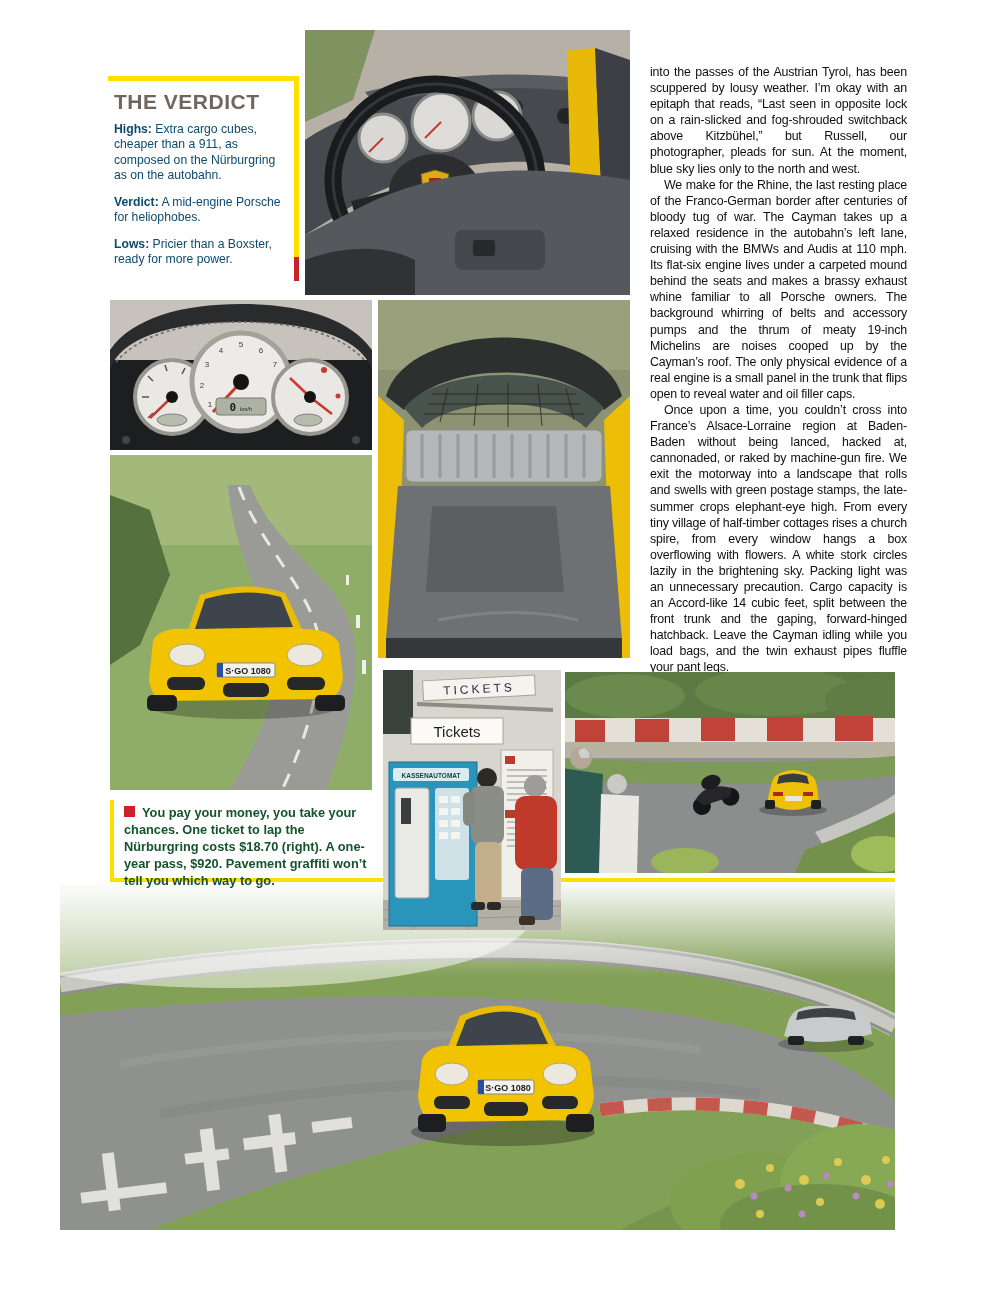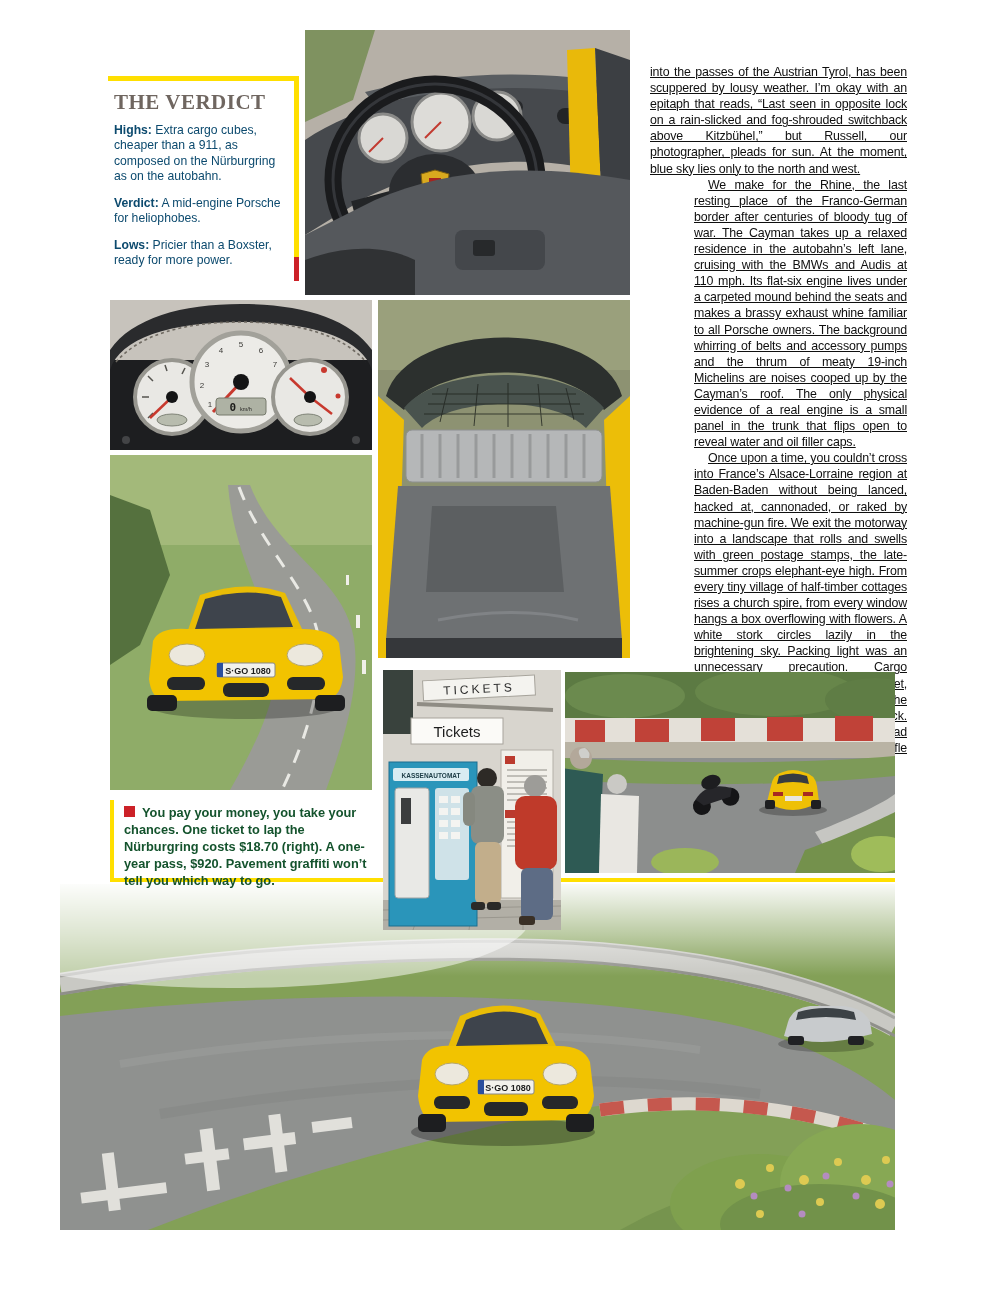--- a/index.html
+++ b/index.html
@@ -9,31 +9,31 @@
   }
   .ph { position:absolute; margin:0; padding:0; background:#dddddd; }
   .ph svg { display:block; }
 
   
   .verdict { position:absolute; left:108px; top:76px; width:191px; }
   .verdict .bar-top { position:absolute; left:0; top:0; width:191px; height:5px; background:#ffdf00; }
   .verdict .bar-right { position:absolute; left:186px; top:5px; width:5px; height:176px; background:#ffdf00; }
   .verdict .bar-red { position:absolute; left:186px; top:181px; width:5px; height:24px; background:#cc2128; }
   .v-title {
-    font-family:Liberation Serif, serif; font-weight:bold; font-size:21px;
+    font-family:Liberation Sans, sans-serif; font-weight:bold; font-size:21px;
     letter-spacing:0.5px; color:#6f6660; margin:14px 0 8px 6px;
   }
   .v-item { margin:0 14px 11px 6px; font-size:12.2px; line-height:1.27; color:#0c4a6e; }
   .v-item b { font-weight:bold; }
 
   
   .article { position:absolute; left:650px; top:64px; width:257px; color:#0f0f0f;
     font-size:12.4px; line-height:16.1px; text-align:justify; letter-spacing:-0.15px; }
-  .article p { margin:0; text-indent:0;text-decoration:underline; }
-  .article p + p { text-indent:14px;margin-left:44px; }
+  .article p { margin:0; text-indent:0; }
+  .article p + p { text-indent:14px; }
 
   
   .cap-rule-v { position:absolute; left:110px; top:800px; width:4px; height:82px; background:#ffdf00; }
   .cap-rule-h { position:absolute; left:110px; top:878px; width:785px; height:4px; background:#ffdf00; }
   .caption { position:absolute; left:124px; top:805px; width:253px;
     font-size:12.8px; line-height:1.32; font-weight:bold; color:#14532d; }
   .caption .bullet { display:inline-block; width:11px; height:11px; background:#cc2128; margin-right:7px; }
 </style>
 </head>
 <body>

